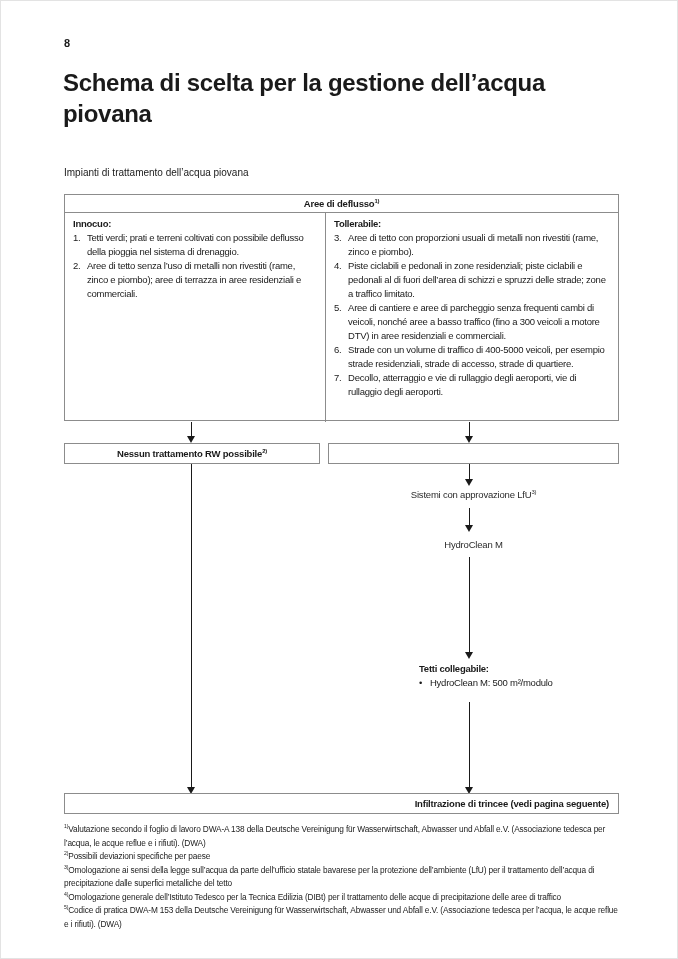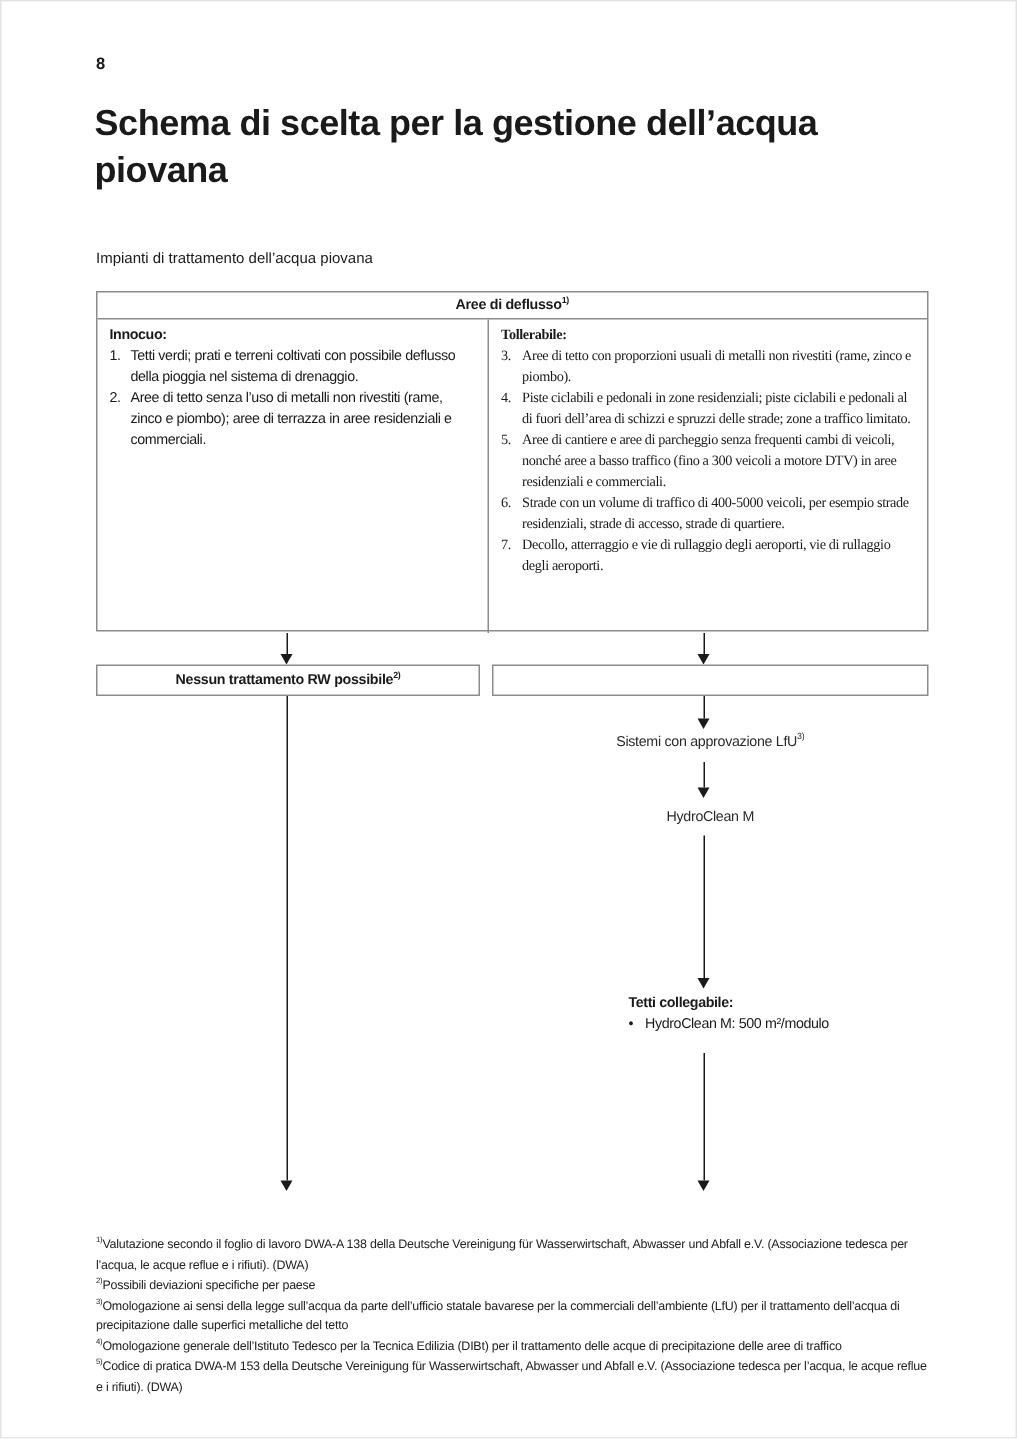--- a/index.html
+++ b/index.html
@@ -20,21 +20,21 @@
     position:absolute; left:63px; top:193px; width:555px; height:227px;
     border:1px solid #8c8c8c; box-sizing:border-box; background:#fff;
   }
   .thead {
     height:17px; line-height:17px; text-align:center; font-weight:bold;
     font-size:9.5px; border-bottom:1px solid #8c8c8c; letter-spacing:-0.2px;
   }
   .tbody { display:flex; height:209px;justify-content:space-between; }
   .col { box-sizing:border-box; padding:4px 8px 8px 8px; font-size:9.5px; line-height:14px; letter-spacing:-0.25px; }
   .col-left  { width:262px; border-right:1px solid #8c8c8c; }
-  .col-right { width:293px;font-family:Liberation Serif, serif; }
+  .col-right { width:293px; }
   .col-label { font-weight:bold; }
   .li { display:flex; }
   .li .num { flex:none; width:14px; }
   .li .txt { flex:1; }
 
   
   .vline { position:absolute; width:1px; background:#1a1a1a; }
   .ahead {
     position:absolute; width:0; height:0;
     border-left:4px solid transparent; border-right:4px solid transparent;
@@ -148,22 +148,25 @@
     <div class="area-title">Tetti collegabile:</div>
     <div class="li">
       <span class="num">•</span>
       <span class="txt">HydroClean M: 500 m²/modulo</span>
     </div>
   </div>
 
   <div class="vline" style="left:467.5px; top:701px; height:85px;"></div>
   <div class="ahead" style="left:464px; top:786px;"></div>
 
+  <div class="fbox bottom-bar">
+    <span>Infiltrazione di trincee (vedi pagina seguente)</span>
+  </div>
 
   <div class="footnotes">
     <div class="fn"><sup>1)</sup><span>Valutazione secondo il foglio di lavoro DWA-A 138 della Deutsche Vereinigung für Wasserwirtschaft, Abwasser und Abfall e.V. (Associazione tedesca per l’acqua, le acque reflue e i rifiuti). (DWA)</span></div>
     <div class="fn"><sup>2)</sup><span>Possibili deviazioni specifiche per paese</span></div>
-    <div class="fn"><sup>3)</sup><span>Omologazione ai sensi della legge sull’acqua da parte dell’ufficio statale bavarese per la commerciali dell’ambiente (LfU) per il trattamento dell’acqua di precipitazione dalle superfici metalliche del tetto</span></div>
+    <div class="fn"><sup>3)</sup><span>Omologazione ai sensi della legge sull’acqua da parte dell’ufficio statale bavarese per la protezione dell’ambiente (LfU) per il trattamento dell’acqua di precipitazione dalle superfici metalliche del tetto</span></div>
     <div class="fn"><sup>4)</sup><span>Omologazione generale dell’Istituto Tedesco per la Tecnica Edilizia (DIBt) per il trattamento delle acque di precipitazione delle aree di traffico</span></div>
     <div class="fn"><sup>5)</sup><span>Codice di pratica DWA-M 153 della Deutsche Vereinigung für Wasserwirtschaft, Abwasser und Abfall e.V. (Associazione tedesca per l’acqua, le acque reflue e i rifiuti). (DWA)</span></div>
   </div>
 
 </div>
 
 </body></html>

